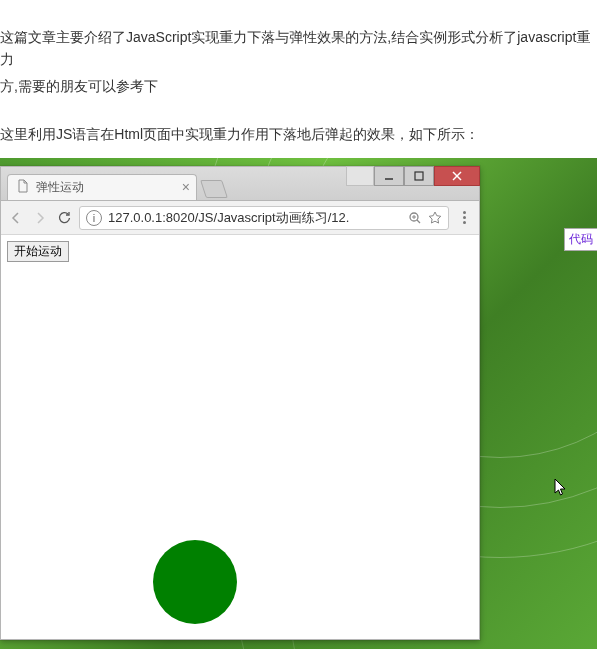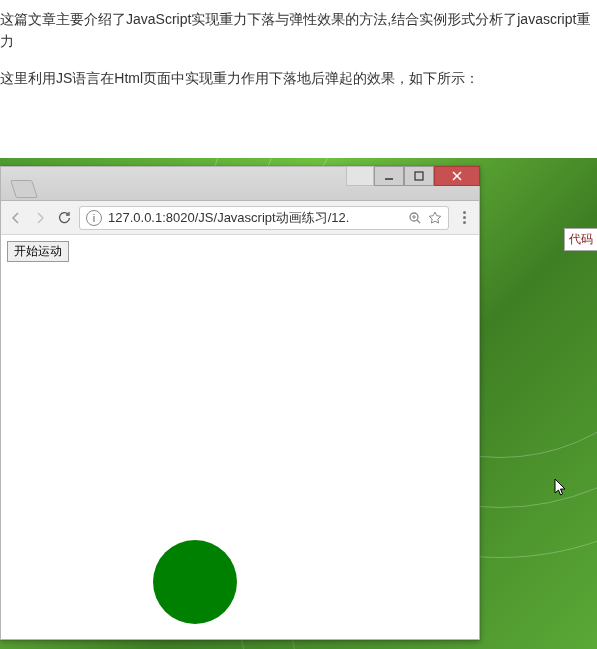--- a/index.html
+++ b/index.html
@@ -8,21 +8,21 @@
     font-family: "Microsoft YaHei", Arial, sans-serif;
     font-size: 14px;
     color: #333;
     background: #fff;
     width: 597px;
     height: 649px;
     overflow: hidden;
     position: relative;
   }
   .article { padding: 0 0 0 0; }
-  .p { margin: 8px 0 14px 0; line-height: 1.6; }
+  .p { margin: 26px 0 14px 0; line-height: 1.6; }
   .bg-area {
     position: absolute;
     left: 0; top: 158px;
     width: 597px; height: 491px;
     background: linear-gradient(135deg, #4e9a2e 0%, #6fbf3f 30%, #3f7f24 60%, #5aa836 100%);
     overflow: hidden;
   }
   .leaf-vein { position:absolute; border-radius:50%; border:1px solid rgba(255,255,255,0.25); }
   .lv1 { width:600px; height:600px; left:200px; top:-200px; }
   .lv2 { width:500px; height:500px; left:250px; top:-150px; }
@@ -157,34 +157,35 @@
     border-radius: 50%;
   }
   .side-code-btn {
     position: absolute;
     right: 0; top: 228px;
     background: #fff;
     border: 1px solid #aaa;
     border-right: none;
     font-size: 12px;
     padding: 2px 4px;
-    color:#7f1d1d;
+    color:#6d28d9;
   }
   .cursor {
     position:absolute;
     left: 554px; top: 478px;
     width: 16px; height: 20px;
     pointer-events:none;
   }
 </style>
 </head>
 <body>
 
 <div class="article">
   <p class="p">这篇文章主要介绍了JavaScript实现重力下落与弹性效果的方法,结合实例形式分析了javascript重力</p>
+  <p class="p" style="margin-top:-10px">方,需要的朋友可以参考下</p>
   <p class="p">这里利用JS语言在Html页面中实现重力作用下落地后弹起的效果，如下所示：</p>
 </div>
 
 <div class="bg-area">
   <div class="leaf-vein lv1"></div>
   <div class="leaf-vein lv2"></div>
   <div class="leaf-vein lv3"></div>
   <div class="leaf-vein lv4"></div>
   <div class="leaf-vein lv5"></div>
 </div>
@@ -205,20 +206,30 @@
     </div>
     <div class="wc close">
       <svg viewBox="0 0 10 10">
           <line x1="1" y1="1" x2="9" y2="9" stroke="#fff" stroke-width="1.5"></line>
           <line x1="9" y1="1" x2="1" y2="9" stroke="#fff" stroke-width="1.5"></line>
         </svg>
     </div>
   </div>
 
   <div class="tabstrip">
+    <div class="tab">
+      <span class="doc-icon">
+        <svg width="14" height="14" viewBox="0 0 14 14">
+            <path d="M3 1h5l3 3v9H3z" fill="none" stroke="#888" stroke-width="1"></path>
+            <path d="M8 1v3h3" fill="none" stroke="#888" stroke-width="1"></path>
+          </svg>
+      </span>
+      <span>弹性运动</span>
+      <span class="close-x">×</span>
+    </div>
     <div class="newtab"></div>
   </div>
 
   <div class="addrbar">
     <div class="nav-ico disabled">
       <svg width="14" height="14" viewBox="0 0 14 14">
           <path d="M9 2L4 7l5 5" fill="none" stroke="#555" stroke-width="1.5"></path>
         </svg>
     </div>
     <div class="nav-ico disabled">

